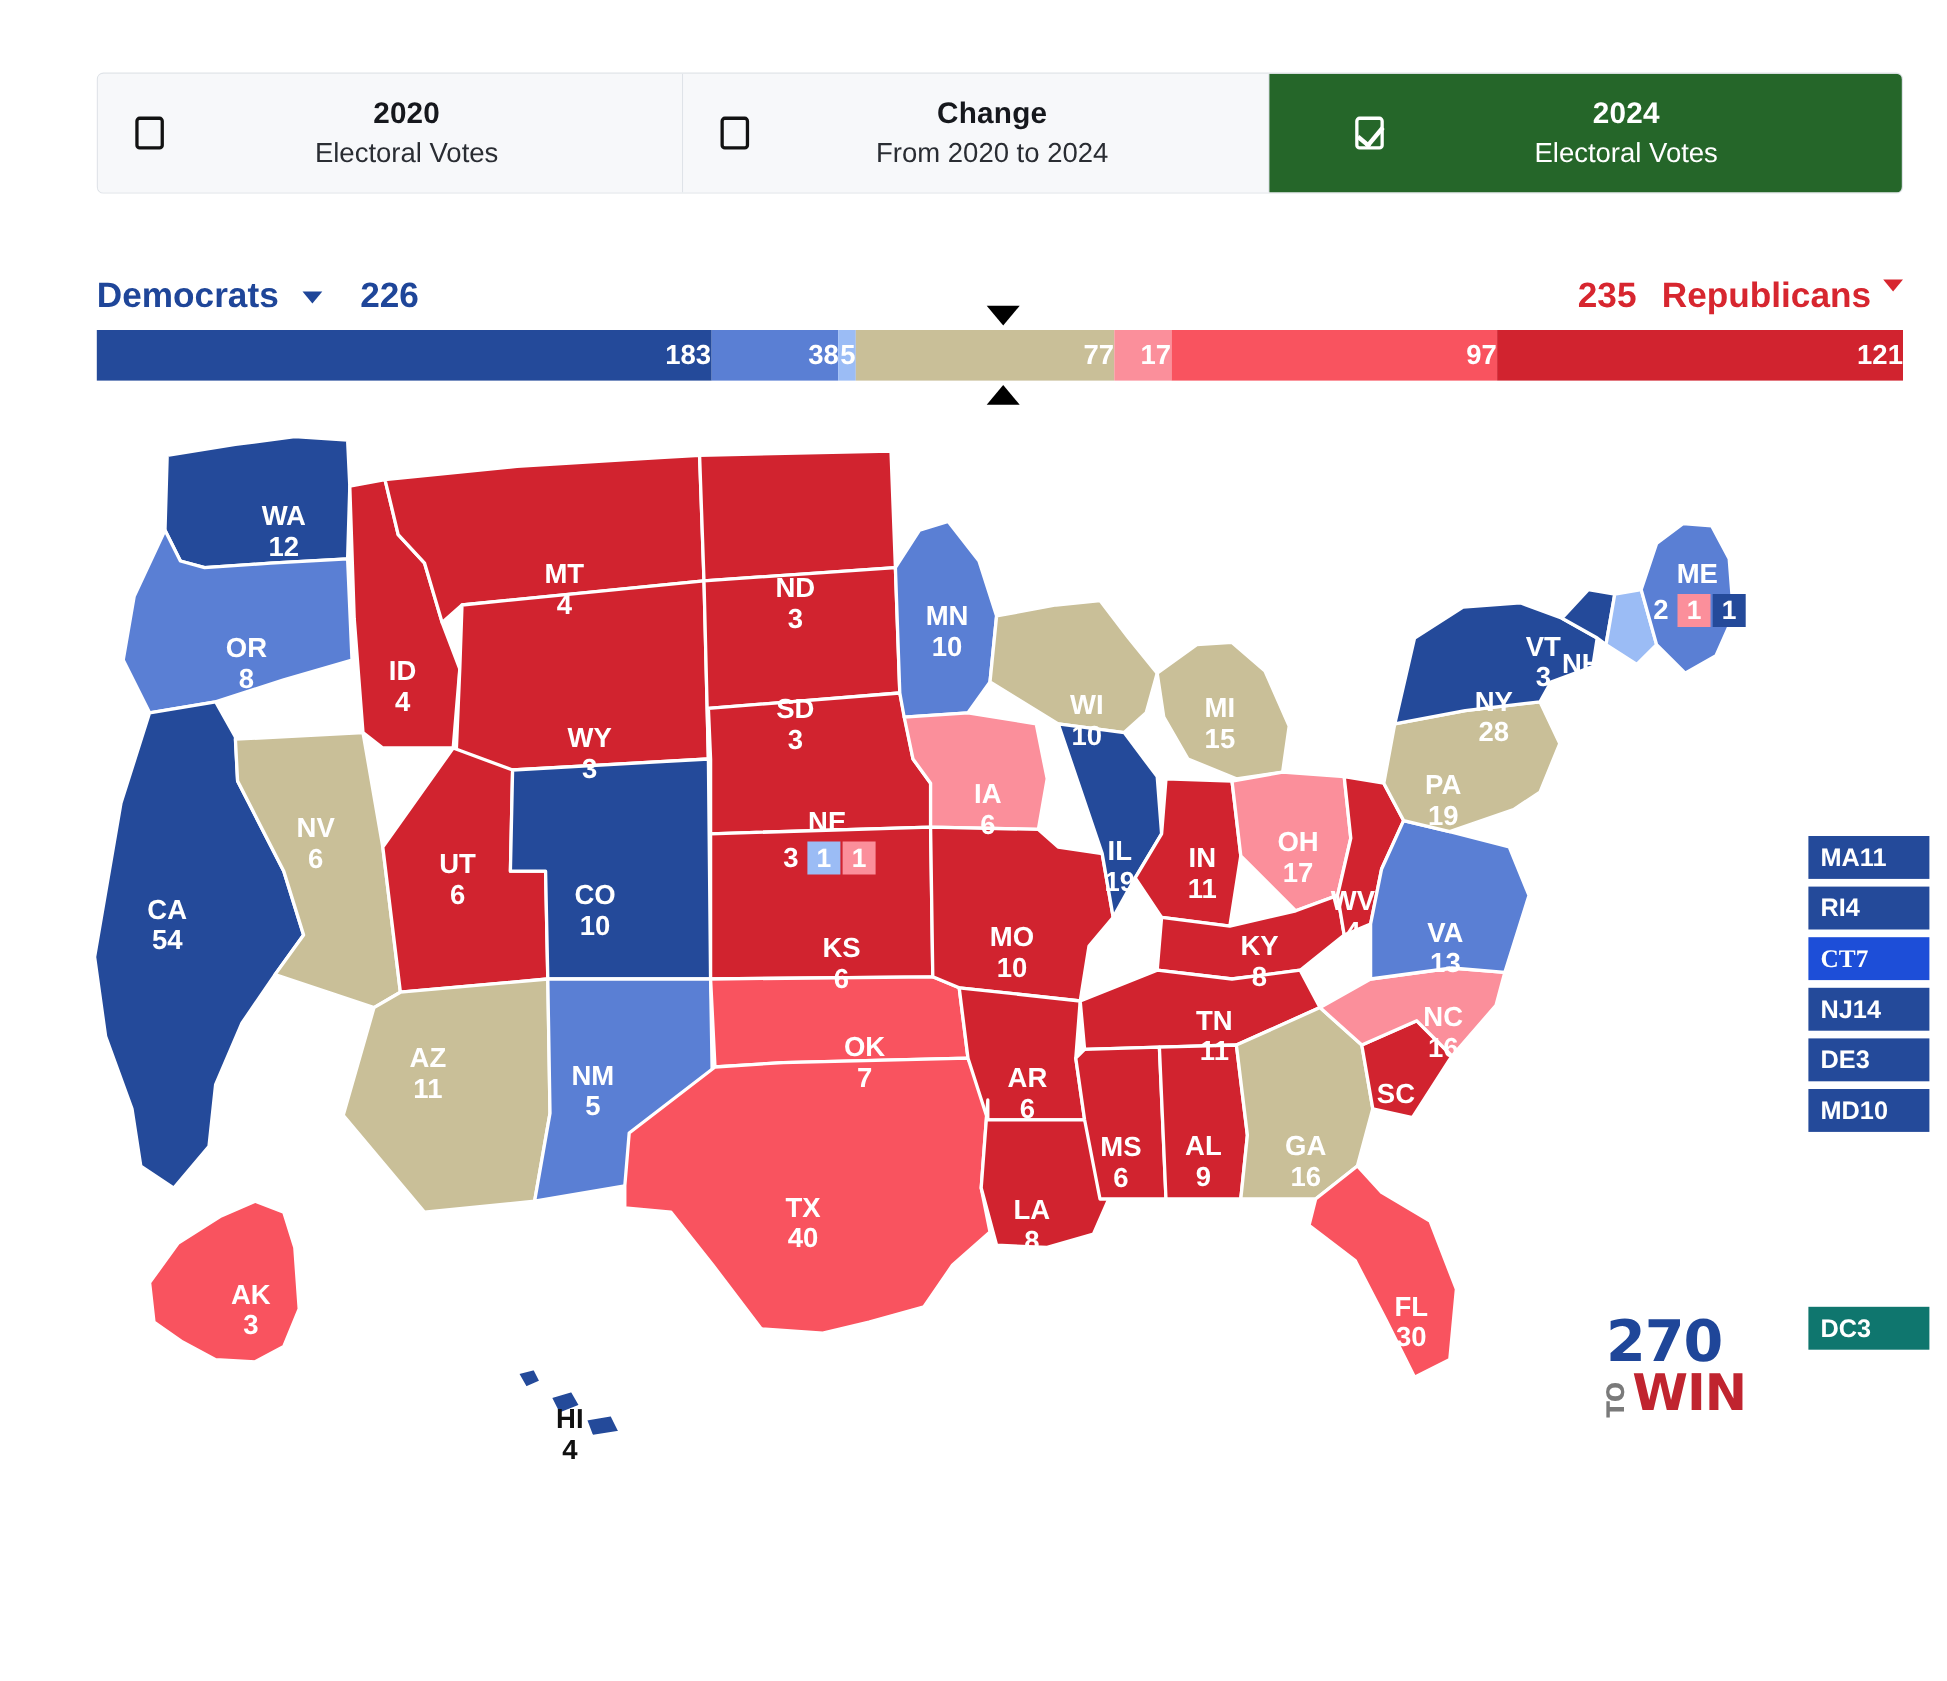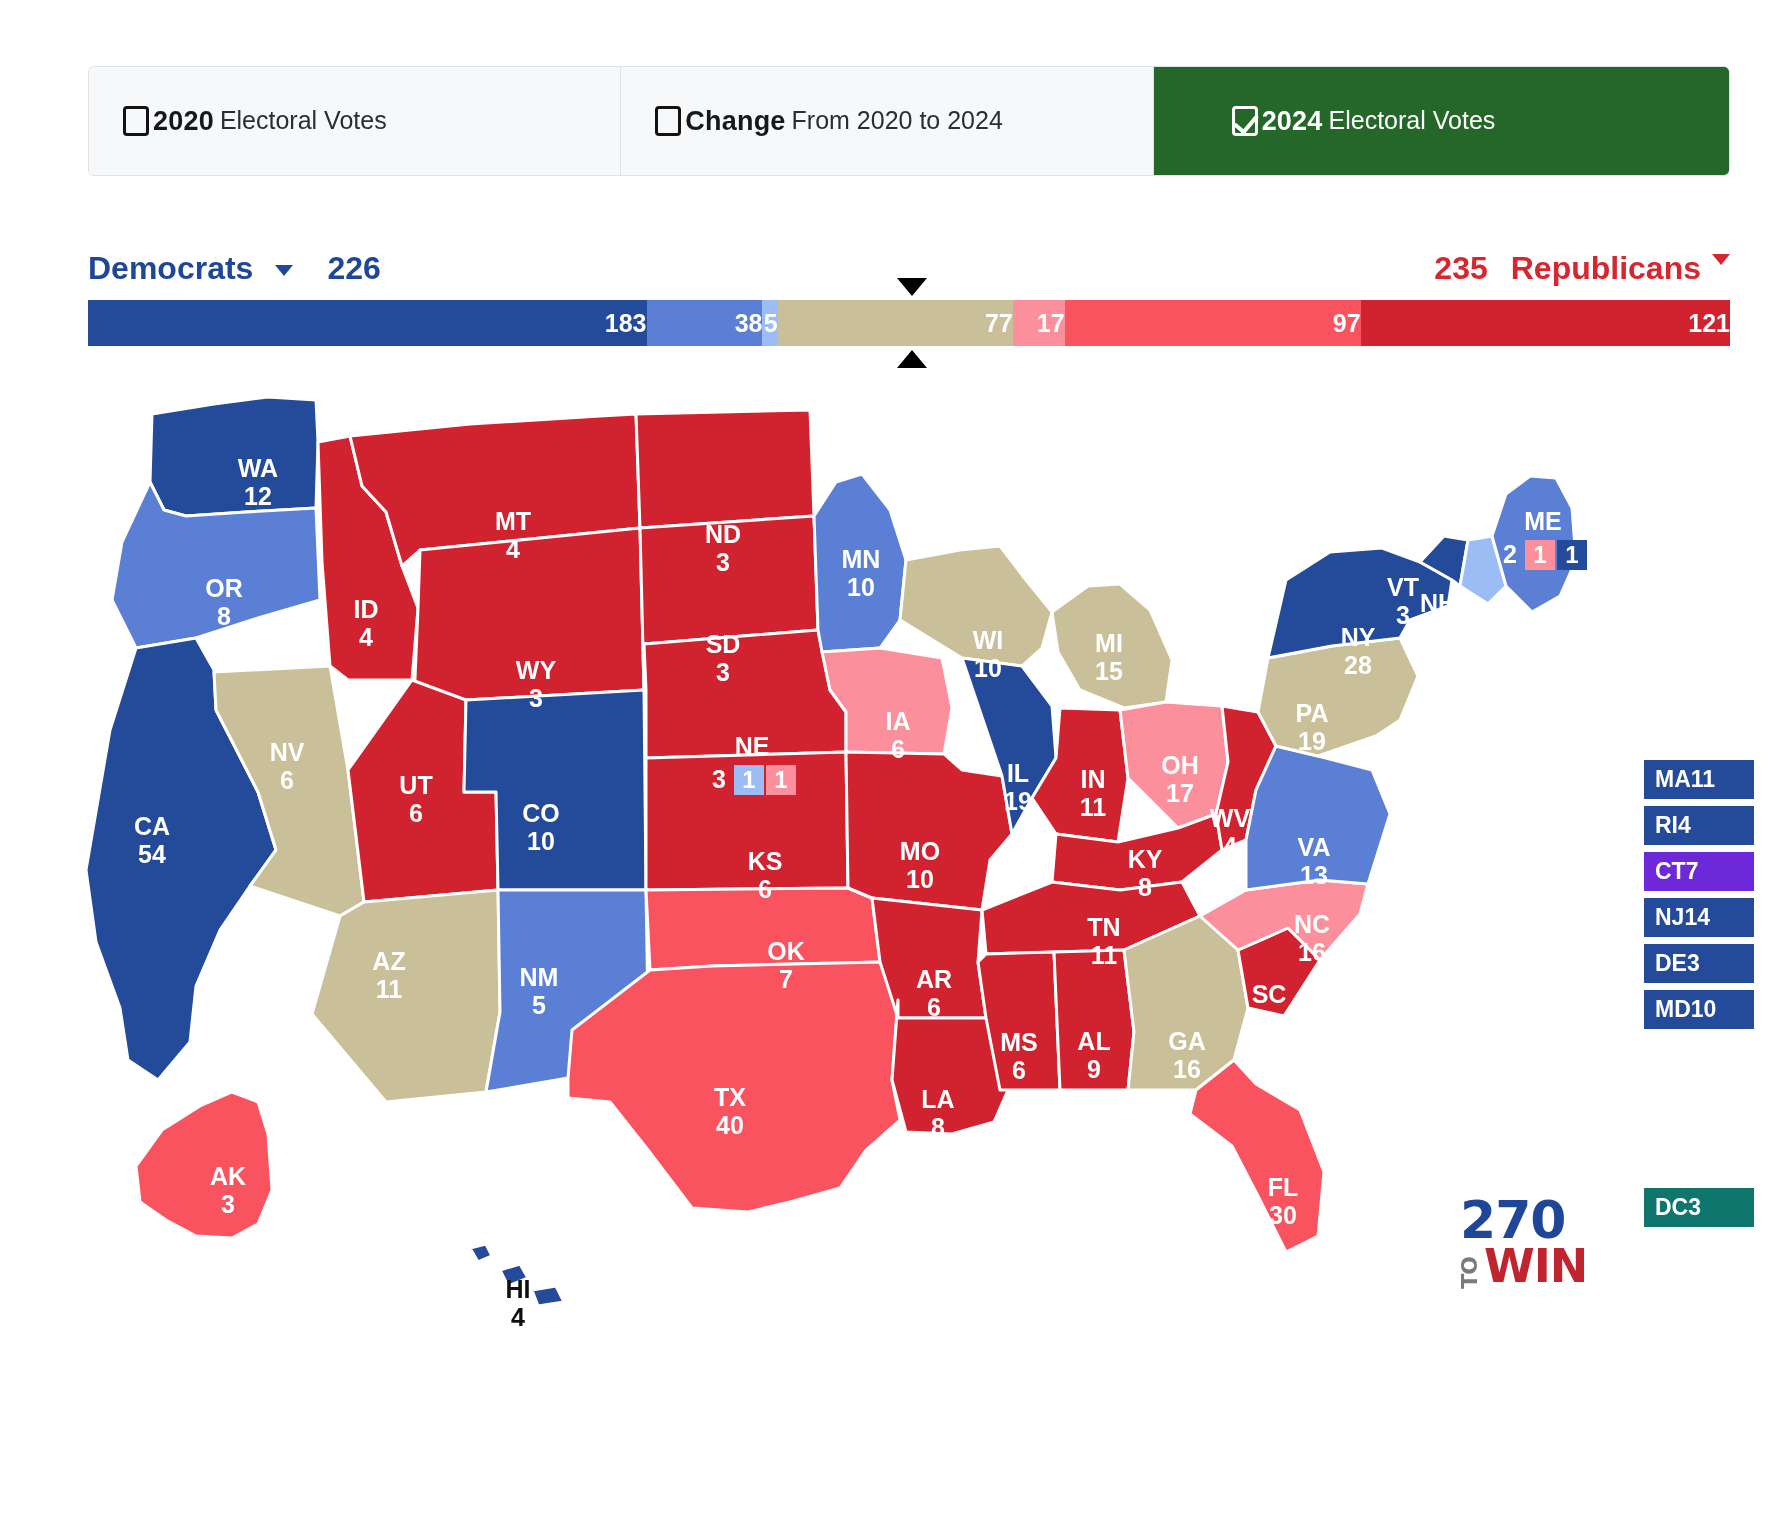--- a/index.html
+++ b/index.html
@@ -38,21 +38,21 @@
     width:26px;height:30px;border:3px solid #121212;border-radius:4px;
     box-sizing:border-box;background:transparent;
   }
   .tab.active .chk .box{border-color:#ffffff;position:relative;}
   .tab.active .chk .box:after{
     content:"";position:absolute;left:4px;top:1px;width:10px;height:19px;
     border:solid #ffffff;border-width:0 4px 4px 0;transform:rotate(40deg);
   }
   .tab .labels{
     flex:1 1 auto;text-align:center;padding-right:34px;
-    display:flex;flex-direction:row;gap:6px;
+    display:flex;flex-direction:column;gap:6px;justify-content:flex-end;
   }
   .tab .t1{font-size:27px;font-weight:bold;color:#16181d;letter-spacing:.2px;}
   .tab .t2{font-size:25px;color:#2a2d33;}
   .tab.active .t1,.tab.active .t2{color:#ffffff;}
 
   
   .partyrow{
     position:absolute;left:88px;top:250px;width:1642px;height:44px;
   }
   .dem-head{
@@ -354,21 +354,21 @@
 
 <div class="boxlist" id="state-boxes">
     <div class="sbox" style="background: rgb(36, 74, 154);">
       <span>MA</span>
       <span>11</span>
     </div>
     <div class="sbox" style="background: rgb(36, 74, 154);">
       <span>RI</span>
       <span>4</span>
     </div>
-    <div class="sbox" style="background: #6d28d9;">
+    <div class="sbox" style="background: #1d4ed8; font-family: Liberation Serif, serif;">
       <span>CT</span>
       <span>7</span>
     </div>
     <div class="sbox" style="background: rgb(36, 74, 154);">
       <span>NJ</span>
       <span>14</span>
     </div>
     <div class="sbox" style="background: rgb(36, 74, 154);">
       <span>DE</span>
       <span>3</span>

